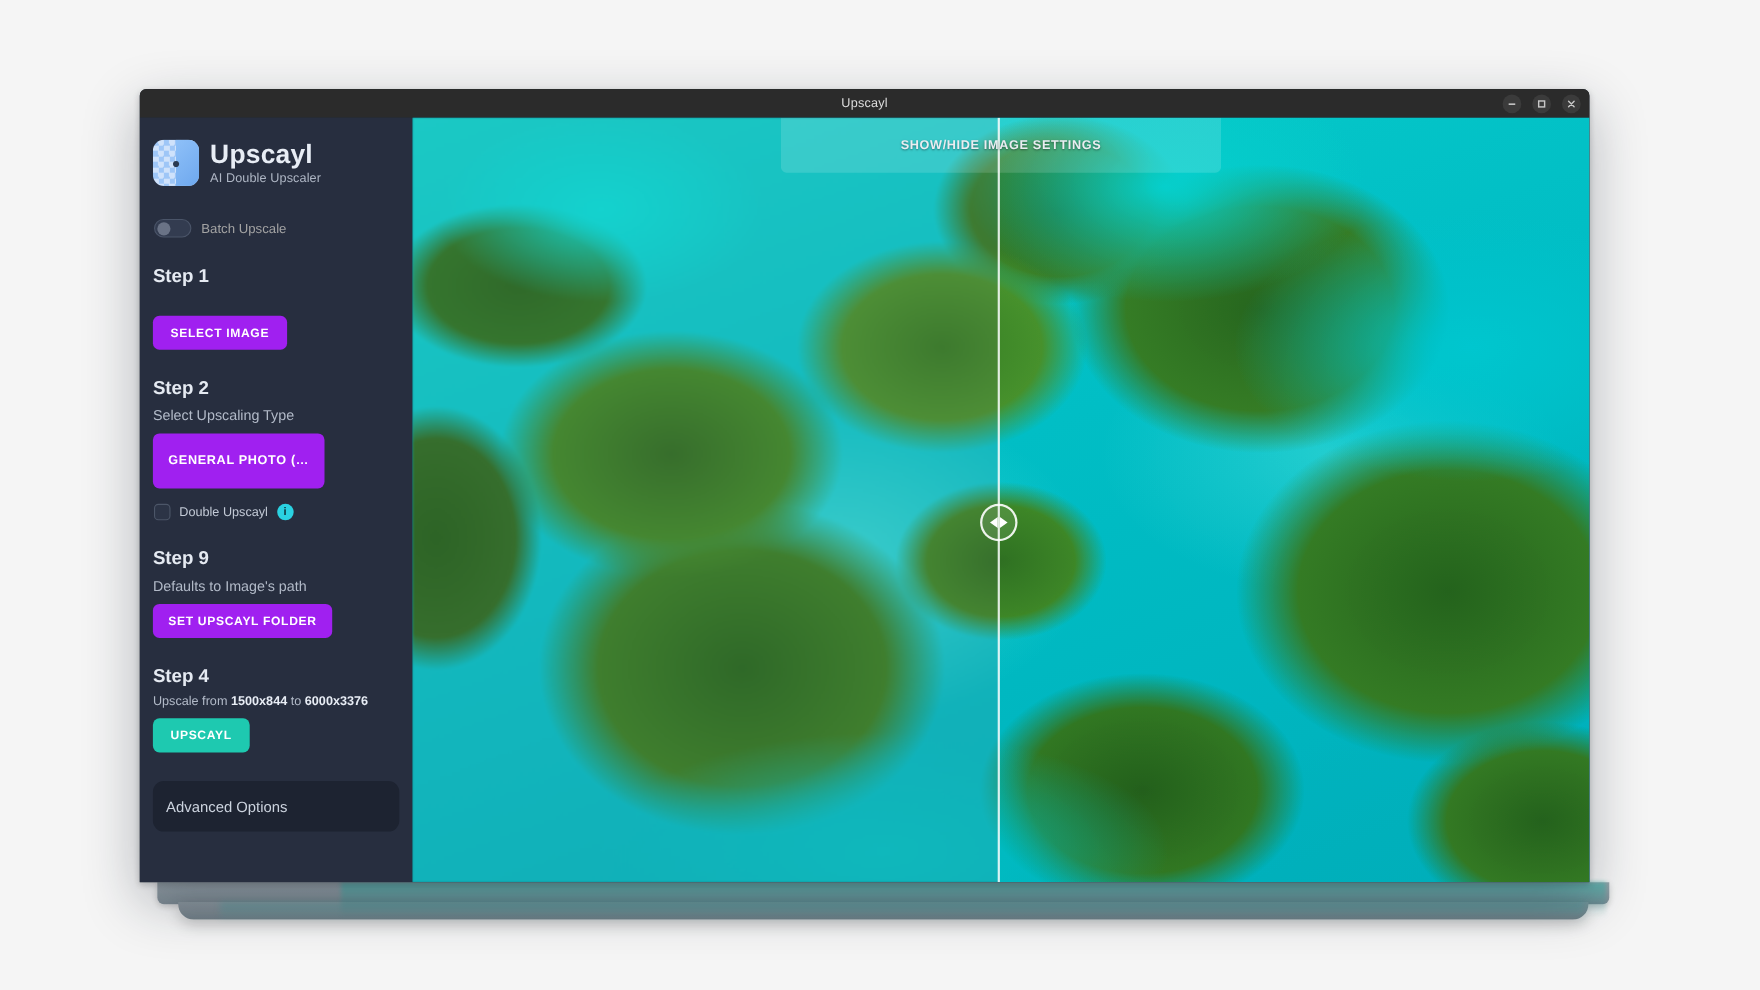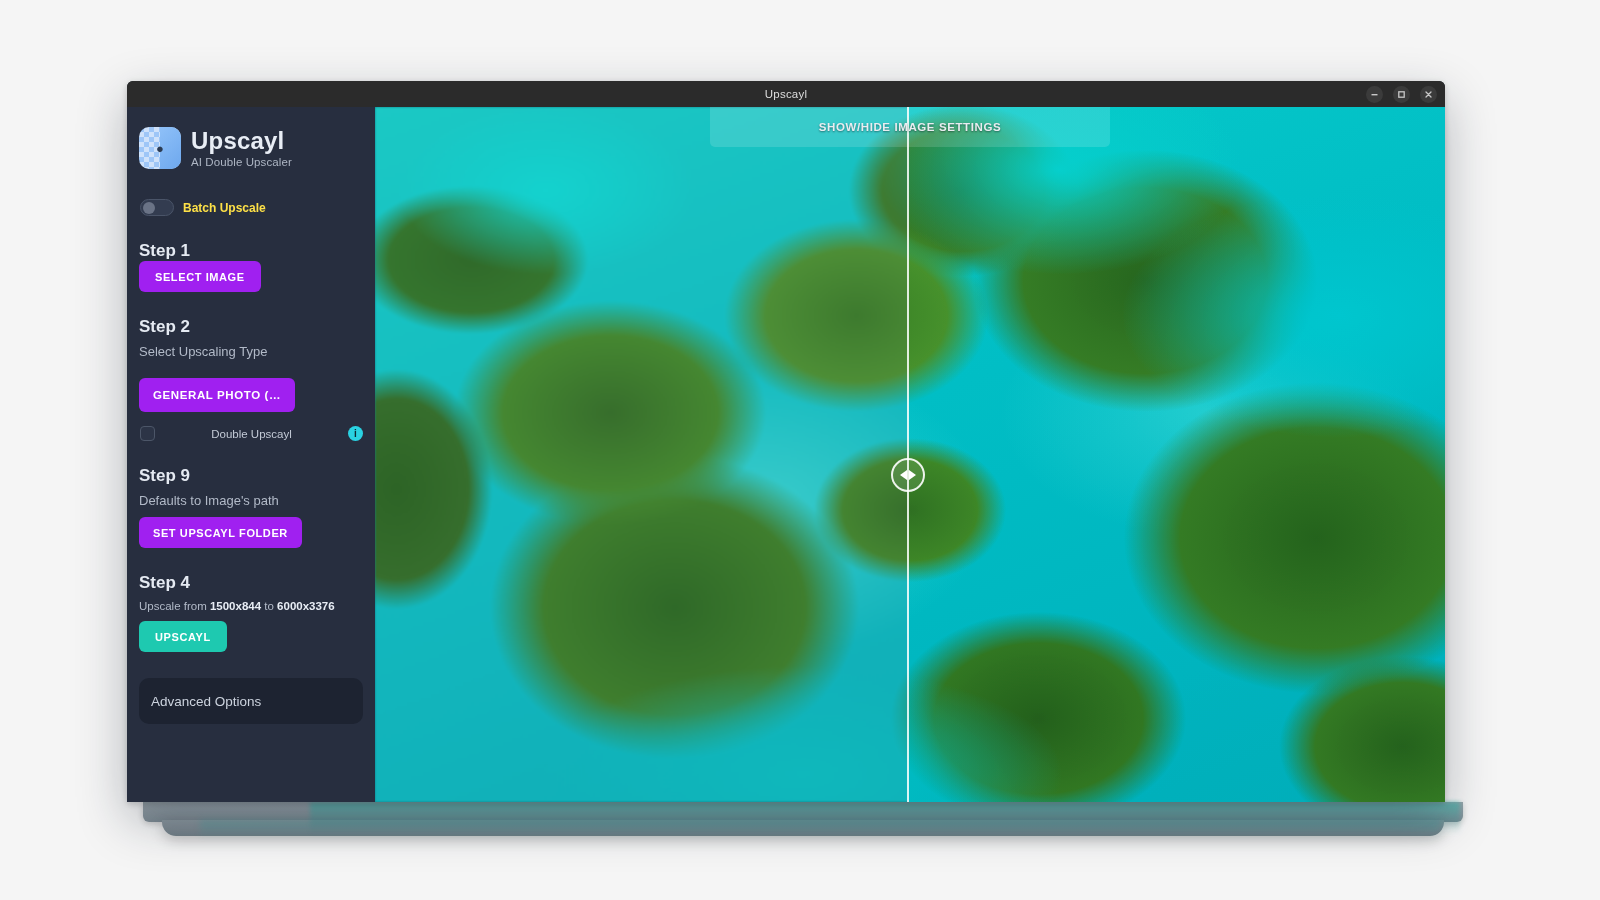--- a/index.html
+++ b/index.html
@@ -148,43 +148,43 @@
     background: #333c50;
     position: relative;
     cursor: pointer;
     flex: 0 0 34px;
   }
   .toggle .knob {
     position: absolute; left: 2px; top: 2px;
     width: 12px; height: 12px; border-radius: 50%;
     background: #6a7386;
   }
-  .toggle-label { color: #fde047; font-size: 12px; font-weight: bold; }
+  .toggle-label { color: #a3a3a3; font-size: 12px; }
 
   .step-title { color: #e5eaf2; font-size: 17px; font-weight: bold; margin-top: 25px; }
   .step-desc  { color: #b2bac8; font-size: 13px; margin-top: 7px; }
 
   .btn {
     display: inline-flex; align-items: center; justify-content: center;
     border: none; border-radius: 6px;
     font-family: inherit; font-weight: bold;
     color: #ffffff;
     letter-spacing: .6px;
     cursor: pointer;
     white-space: nowrap;
   }
   .btn-purple { background: #a020f0; }
   .btn-teal   { background: #1ec9b0; }
 
-  #btn-select-image { margin-top: 0; height: 31px; padding: 0 16px; font-size: 11px; }
-  #btn-model        { margin-top: 19px; height: 34px; padding: 0 14px; font-size: 11.5px; min-width: 110px; }
+  #btn-select-image { margin-top: 26px; height: 31px; padding: 0 16px; font-size: 11px; }
+  #btn-model        { margin-top: 9px; height: 50px; padding: 0 14px; font-size: 11.5px; min-width: 110px; }
   #btn-output       { margin-top: 9px; height: 31px; padding: 0 14px; font-size: 11px; }
   #btn-upscayl      { margin-top: 9px; height: 31px; padding: 0 16px; font-size: 11px; }
 
-  .check-row { display: flex; align-items: center; gap: 8px; margin-top: 14px; margin-left: 1px; justify-content: space-between; }
+  .check-row { display: flex; align-items: center; gap: 8px; margin-top: 14px; margin-left: 1px; }
   .checkbox {
     width: 15px; height: 15px; border-radius: 4px;
     border: 1px solid #4c real; border: 1px solid #4c5668;
     background: #2c3purple; background: #2c3446;
     flex: 0 0 15px; cursor: pointer;
   }
   .check-label { color: #c3cad6; font-size: 11.5px; }
   .info-badge {
     width: 15px; height: 15px; border-radius: 50%;
     background: #2ad2e2; color: #0d2b33;
@@ -285,21 +285,21 @@
     border-bottom: 5px solid transparent;
   }
   .arrow-l { border-right: 7px solid #ffffff; }
   .arrow-r { border-left: 7px solid #ffffff; }
 
   
   #settings-strip {
     position: absolute;
     left: 50%; transform: translateX(-50%);
     top: 0;
-    width: 400px; height: 40px;
+    width: 400px; height: 50px;
     background: rgba(255,255,255,.14);
     border-radius: 0 0 5px 5px;
     display: flex; align-items: center; justify-content: center;
     cursor: pointer;
   }
   #settings-strip span {
     color: #e9edf1;
     font-size: 11.5px;
     font-weight: bold;
     letter-spacing: .6px;

